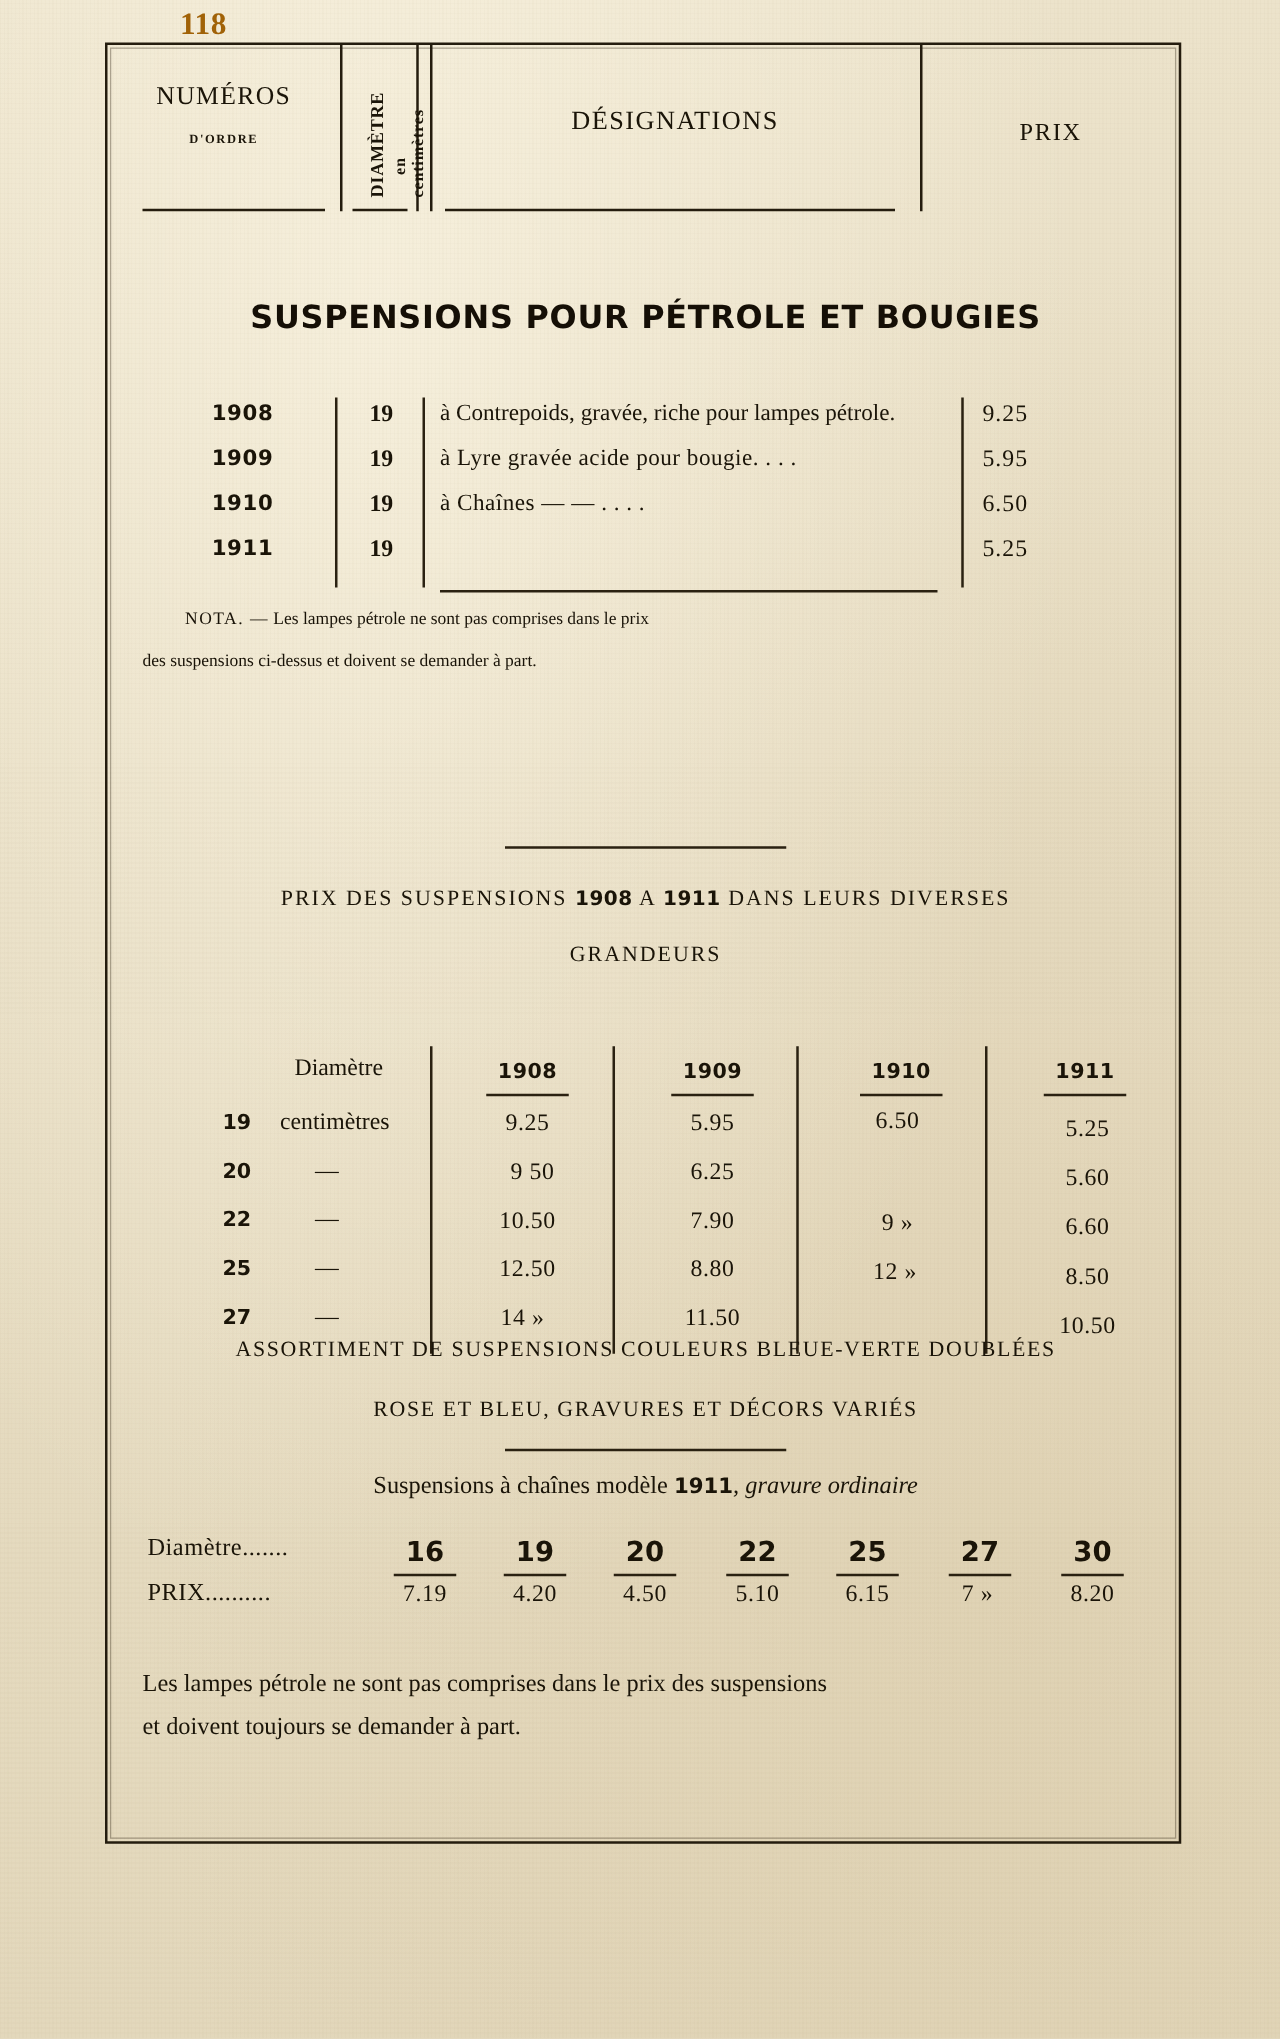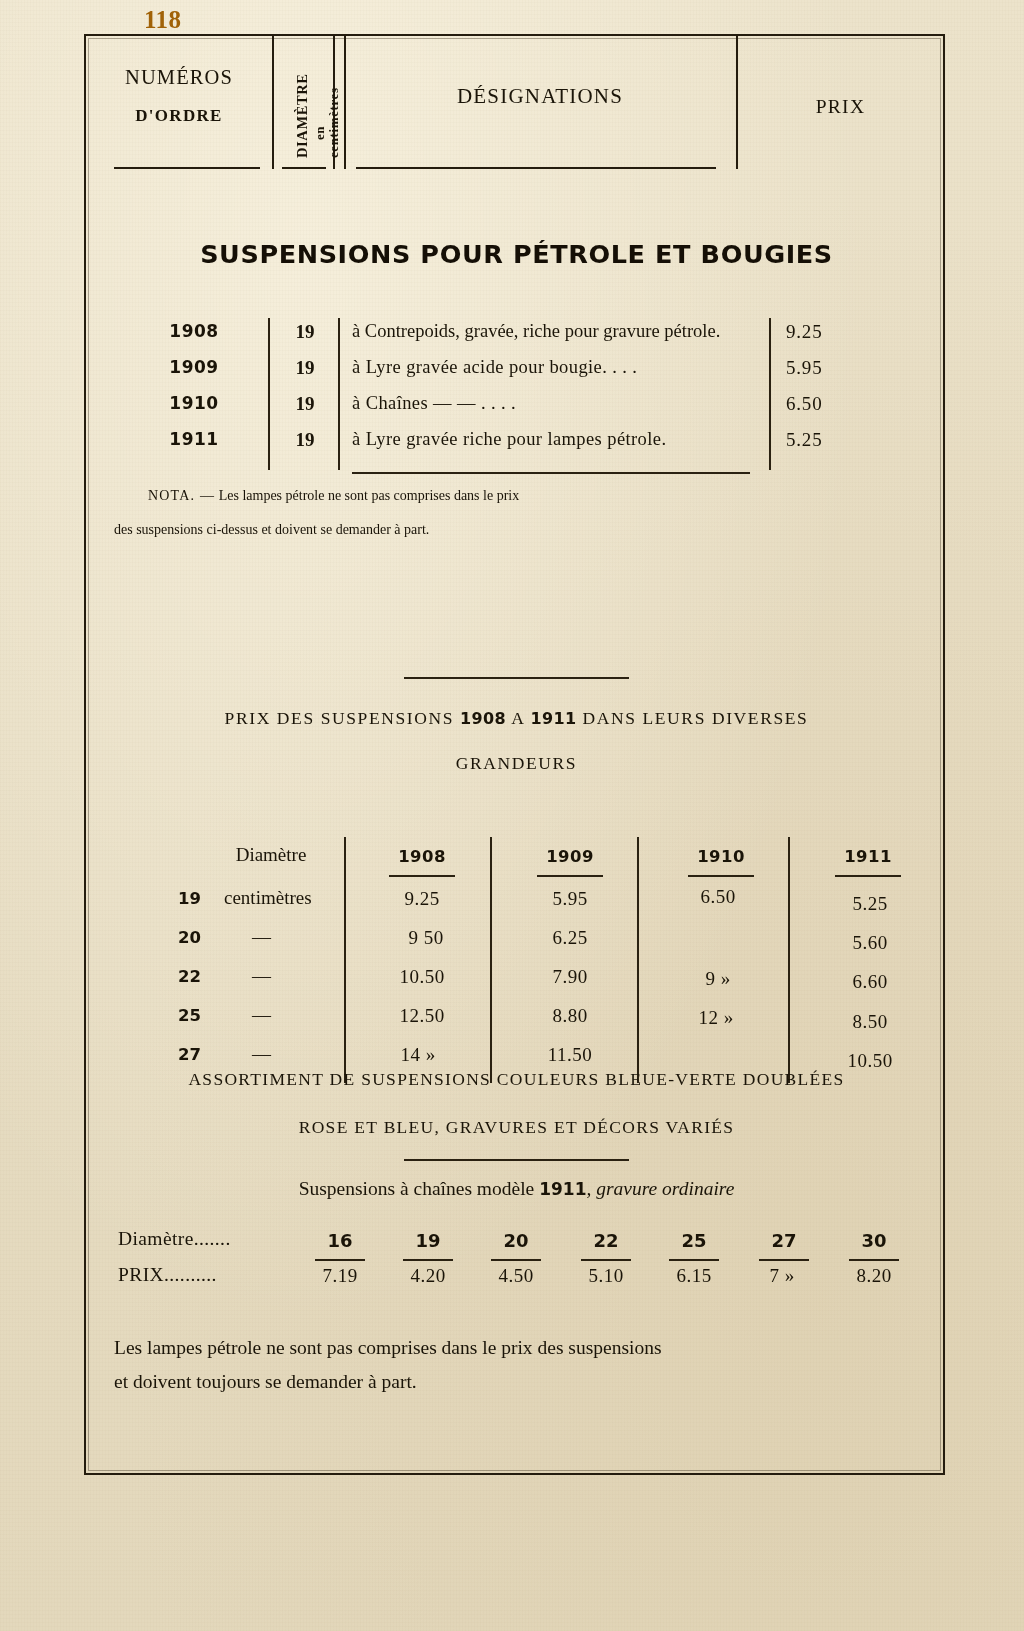--- a/index.html
+++ b/index.html
@@ -96,21 +96,21 @@
     position: absolute;
     left: 0; top: 30px; width: 186px;
     text-align: center;
     font-size: 20.5px;
     letter-spacing: 1.1px;
   }
   .ch-ordre {
     position: absolute;
     left: 0; top: 70px; width: 186px;
     text-align: center;
-    font-size: 17px;
+    font-size: 10px;
     font-weight: bold;
     letter-spacing: 1.3px;
   }
   .ch-diametre-wrap {
     position: absolute;
     left: 188px;
     top: 0;
     width: 60px;
     height: 131px;
   }
@@ -351,21 +351,21 @@
     letter-spacing: 0.4px;
   }
   .t3 .lbl-dia { top: 0px; }
   .t3 .lbl-prix { top: 36px; }
   .t3 .d {
     position: absolute;
     top: 2px;
     text-align: center;
     font-family: "DejaVu Sans", sans-serif;
     font-weight: bold;
-    font-size: 18px;
+    font-size: 22px;
   }
   .t3 .ul {
     position: absolute;
     top: 31px;
     height: 1.6px;
     background: #2a2111;
   }
   .t3 .p {
     position: absolute;
     top: 37px;
@@ -420,39 +420,38 @@
   <div class="main-title">SUSPENSIONS POUR PÉTROLE ET BOUGIES</div>
 
   <div class="t1">
     <div class="sep-a"></div>
     <div class="sep-b"></div>
     <div class="sep-c"></div>
 
     <div class="row">
       <span class="num">1908</span>
       <span class="dia">19</span>
-      <span class="desc">à Contrepoids, gravée, riche pour gravure pétrole.</span>
+      <span class="desc">à Contrepoids, gravée, riche pour lampes pétrole.</span>
       <span class="price">9.25</span>
     </div>
     <div class="row">
       <span class="num">1909</span>
       <span class="dia">19</span>
       <span class="desc sp">à Lyre gravée acide pour bougie. . . .</span>
       <span class="price">5.95</span>
     </div>
     <div class="row">
       <span class="num">1910</span>
       <span class="dia">19</span>
       <span class="desc sp">à Chaînes           —             —   . . . .</span>
       <span class="price">6.50</span>
     </div>
     <div class="row">
       <span class="num">1911</span>
       <span class="dia">19</span>
-      <span class="desc sp">à Lyre gravée riche pour lampes pétrole.</span>
       <span class="price">5.25</span>
     </div>
 
     <div class="underline"></div>
   </div>
 
   <div class="para" style="left:28px; top:443px; width:840px;">
     <span class="ind"></span><span class="nota-label">NOTA. —</span><span> Les lampes pétrole ne sont pas comprises dans le prix</span><br>
     <span>des suspensions ci-dessus et doivent se demander à part.</span>
   </div>

